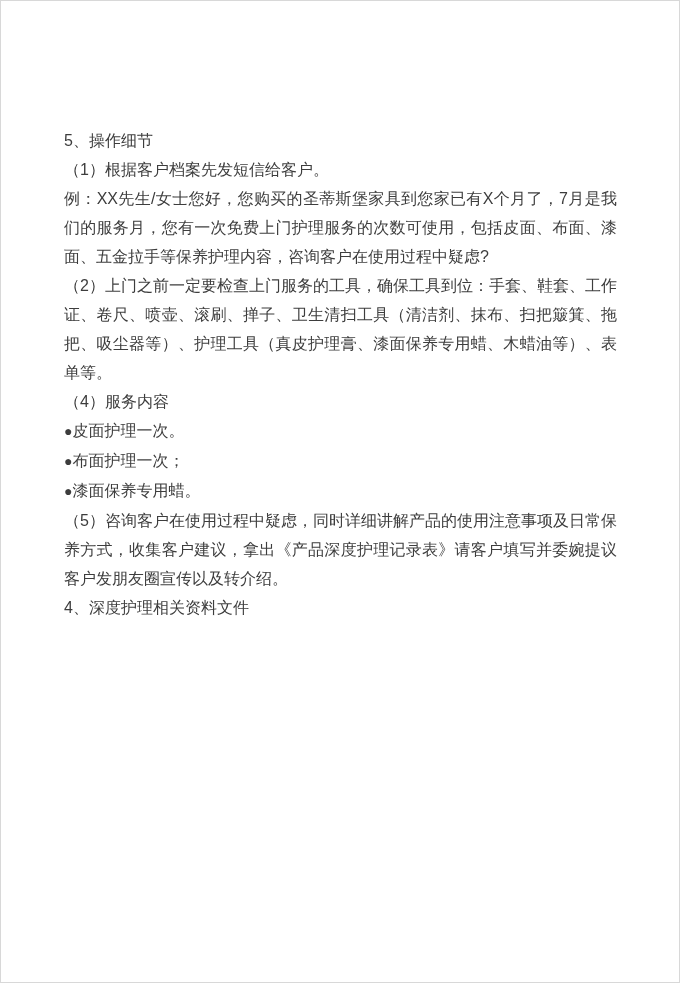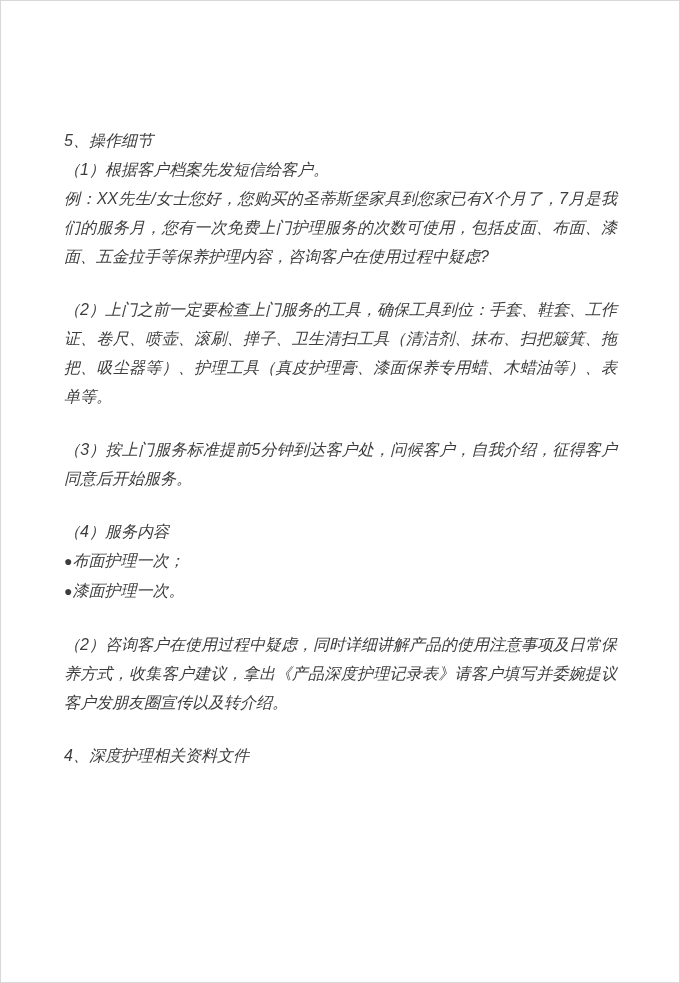--- a/index.html
+++ b/index.html
@@ -15,24 +15,23 @@
     font-family: "Liberation Sans", "DejaVu Sans", sans-serif;
     color: #3d3d3d;
     overflow: hidden;
   }
   .content {
     box-sizing: border-box;
     padding: 125px 62px 0 63px;
     font-size: 16px;
     line-height: 29px;
     text-align: justify;
-    font-style: italic;
   }
   .block { margin: 0; }
-  .block + .block { margin-top: 24px; }
+  .block + .block { }
   .line { margin: 0; }
   .bullet-row { display: block; }
   .bullet-glyph {
     display: inline-block;
     font-size: 14px;
     vertical-align: baseline;
   }
 </style>
 </head>
 <body>
@@ -42,32 +41,30 @@
   <div class="block">
     <p class="line">5、操作细节</p>
     <p class="line">（1）根据客户档案先发短信给客户。</p>
     <p class="line">例：XX先生/女士您好，您购买的圣蒂斯堡家具到您家已有X个月了，7月是我们的服务月，您有一次免费上门护理服务的次数可使用，包括皮面、布面、漆面、五金拉手等保养护理内容，咨询客户在使用过程中疑虑?</p>
   </div>
 
   <div class="block">
     <p class="line">（2）上门之前一定要检查上门服务的工具，确保工具到位：手套、鞋套、工作证、卷尺、喷壶、滚刷、掸子、卫生清扫工具（清洁剂、抹布、扫把簸箕、拖把、吸尘器等）、护理工具（真皮护理膏、漆面保养专用蜡、木蜡油等）、表单等。</p>
   </div>
 
+
   <div class="block">
-    <p class="line">（3）按上门服务标准提前5分钟到达客户处，问候客户，自我介绍，征得客户同意后开始服务。</p>
+    <p class="line">（4）服务内容</p>
+    <p class="line bullet-row"><span class="bullet-glyph">●</span><span>皮面护理一次。</span></p>
+    <p class="line bullet-row"><span class="bullet-glyph">●</span><span>布面护理一次；</span></p>
+    <p class="line bullet-row"><span class="bullet-glyph">●</span><span>漆面保养专用蜡。</span></p>
   </div>
 
   <div class="block">
-    <p class="line">（4）服务内容</p>
-    <p class="line bullet-row"><span class="bullet-glyph">●</span><span>布面护理一次；</span></p>
-    <p class="line bullet-row"><span class="bullet-glyph">●</span><span>漆面护理一次。</span></p>
-  </div>
-
-  <div class="block">
-    <p class="line">（2）咨询客户在使用过程中疑虑，同时详细讲解产品的使用注意事项及日常保养方式，收集客户建议，拿出《产品深度护理记录表》请客户填写并委婉提议客户发朋友圈宣传以及转介绍。</p>
+    <p class="line">（5）咨询客户在使用过程中疑虑，同时详细讲解产品的使用注意事项及日常保养方式，收集客户建议，拿出《产品深度护理记录表》请客户填写并委婉提议客户发朋友圈宣传以及转介绍。</p>
   </div>
 
 
   <div class="block">
     <p class="line">4、深度护理相关资料文件</p>
   </div>
 
 </div>
 
 </body></html>

